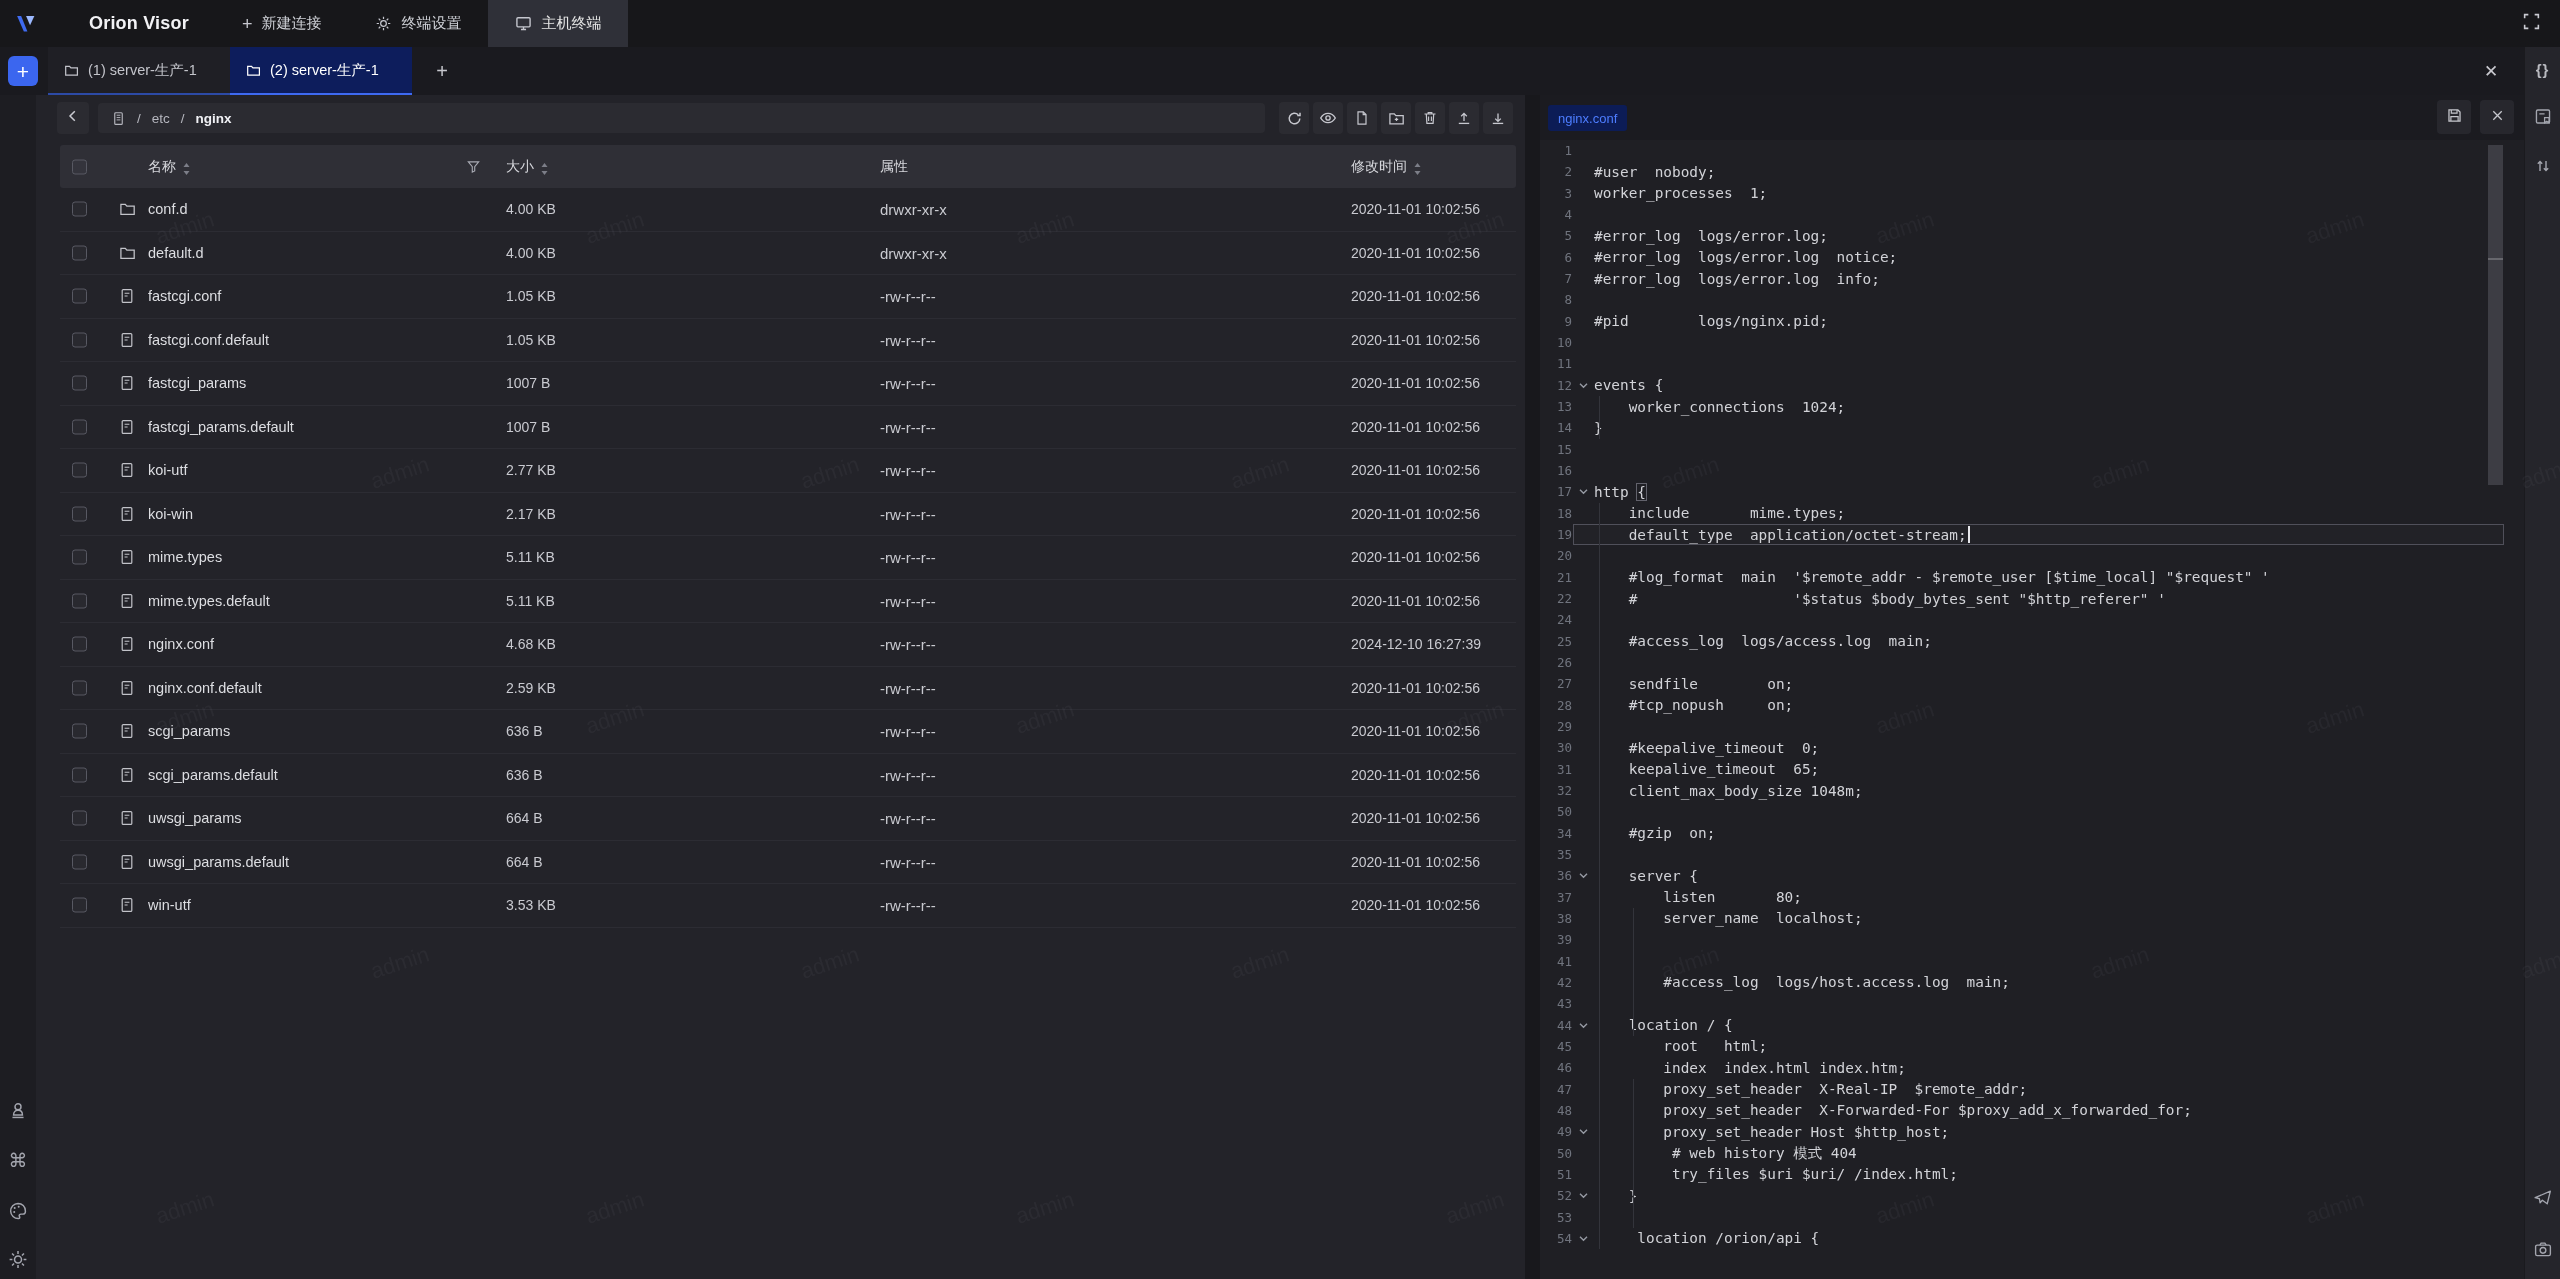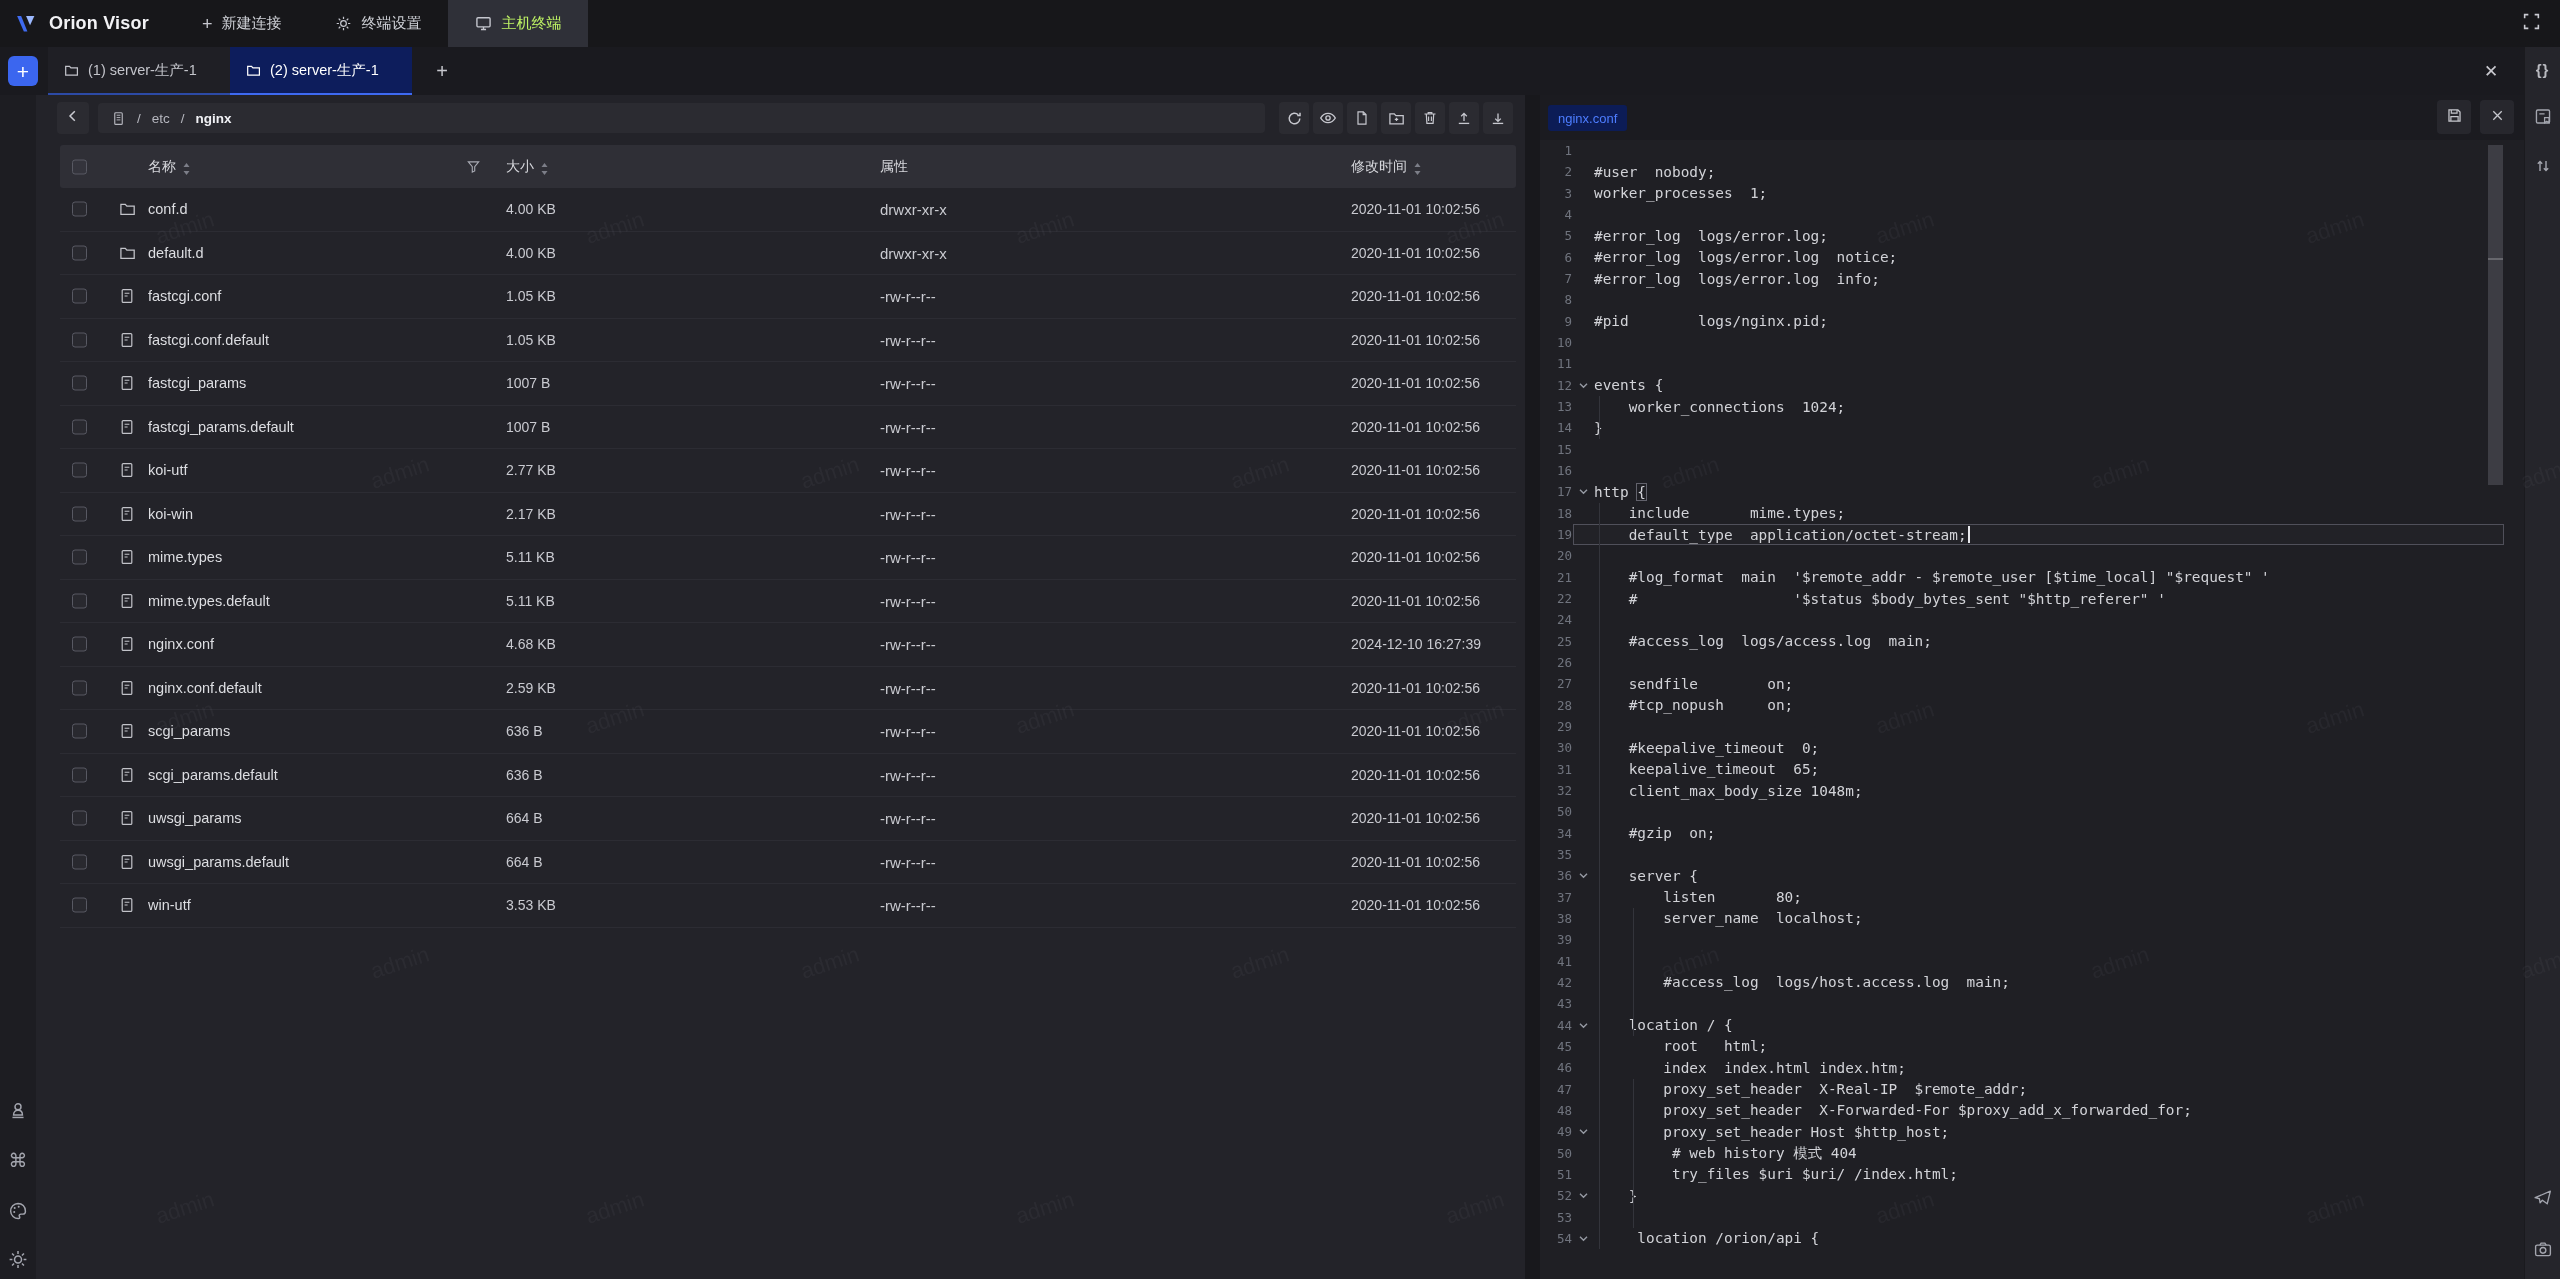--- a/index.html
+++ b/index.html
@@ -8,24 +8,24 @@
          background:#151518; font-family:"Liberation Sans","DejaVu Sans",sans-serif; color:#d5d5da; }
 
   
   .watermark { position:absolute; inset:0; z-index:90; pointer-events:none; overflow:hidden; }
   .wm { position:absolute; color:rgba(190,195,210,0.05); font-size:22px; transform:rotate(-18deg); }
 
   
   .navbar { position:absolute; left:0; top:0; width:2560px; height:47px; background:#17171a;
             display:flex; align-items:center; z-index:5; }
   .brand { display:flex; align-items:center; gap:10px; padding:0 26px 0 14px; }
-  .brand-name { font-size:18px; font-weight:bold; color:#f2f2f5; letter-spacing:.2px; }
+  .brand-name { font-size:18px; font-weight:bold; color:#f2f2f5; letter-spacing:.2px;margin-left:40px; }
   .nav-item { height:47px; display:flex; align-items:center; gap:9px; padding:0 27px;
               font-size:15px; color:#ced0d6; cursor:pointer; }
-  .nav-item.active { background:#2f3038; color:#bef264; }
+  .nav-item.active { background:#2f3038; color:#e5e5e5; }
   .nicon { display:flex; align-items:center; color:#c6c7cf; font-size:18px; line-height:1; }
   .fs-btn { position:absolute; right:8px; top:0; height:47px; width:42px;
             display:flex; align-items:center; justify-content:center; color:#c9cad1; }
 
   
   .tabbar { position:absolute; left:0; top:47px; width:2524px; height:48px; background:#1a1a1f; z-index:4; }
   .addbtn { position:absolute; left:8px; top:9px; width:30px; height:30px; border-radius:6px;
             background:#3b66ef; color:#fff; display:flex; align-items:center; justify-content:center;
             font-size:21px; line-height:1; }
   .tabs { position:absolute; left:48px; top:0; height:48px; display:flex; }

